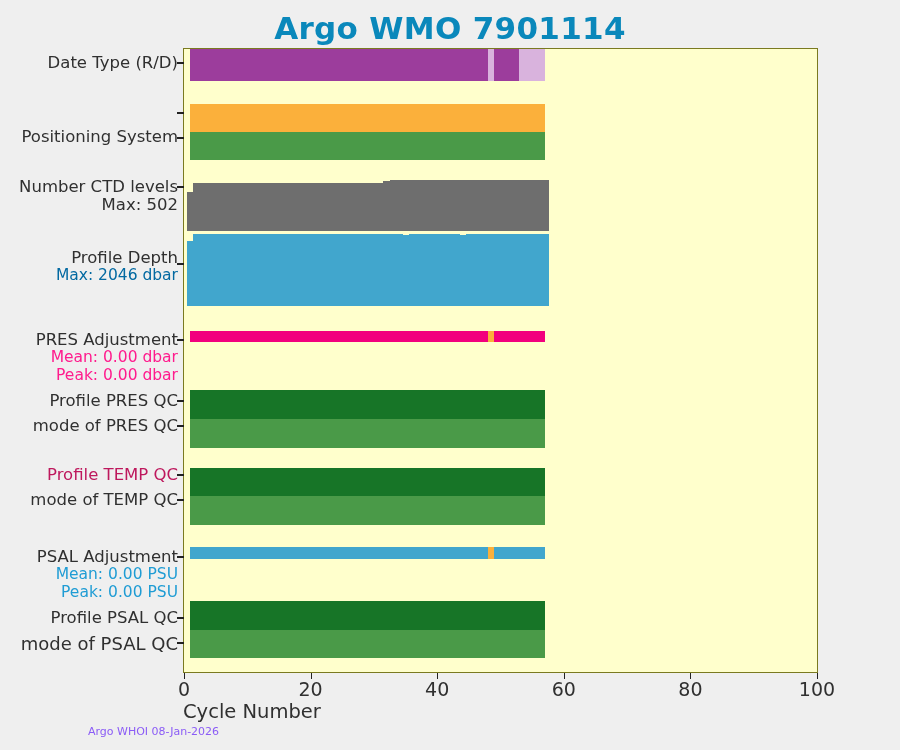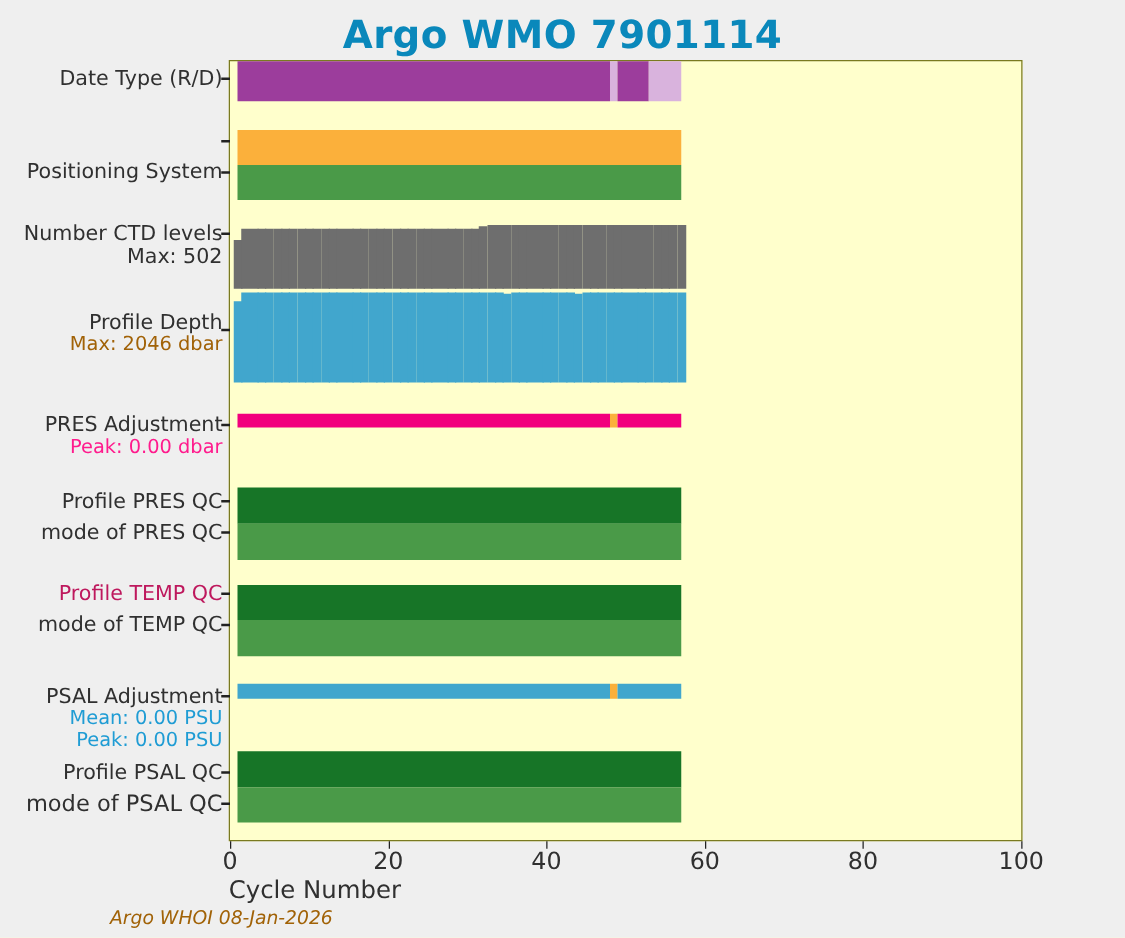--- a/index.html
+++ b/index.html
@@ -121,48 +121,48 @@
     top: 700px;
     width: 635px;
     text-align: left;
     font-size: 19.5px;
     color: #303030;
   }
   #footer-credit {
     position: absolute;
     left: 88px;
     top: 725px;
-    font-size: 15px;
-    color: #a16207;
+    font-size: 11px;
+    color: #8b5cf6;
     white-space: nowrap;
-    font-style: italic;
   }
 </style>
 </head>
 <body>
 
 <div id="chart-title">Argo WMO 7901114</div>
 
 <div id="y-labels">
     <div class="ylab-group" style="top: 6px;">
       <span class="ylab" style="color: rgb(48, 48, 48); font-size: 16.5px;">Date Type (R/D)</span>
     </div>
     <div class="ylab-group" style="top: 56px; margin-top: 24px;">
       <span class="ylab" style="color: rgb(48, 48, 48); font-size: 16.5px;">Positioning System</span>
     </div>
     <div class="ylab-group" style="top: 130px;">
       <span class="ylab" style="color: rgb(48, 48, 48); font-size: 16.5px;">Number CTD levels</span>
       <span class="ylab sub" style="color: rgb(48, 48, 48); font-size: 16.5px;">Max: 502</span>
     </div>
     <div class="ylab-group" style="top: 201px;">
       <span class="ylab" style="color: rgb(48, 48, 48); font-size: 16.5px;">Profile Depth</span>
-      <span class="ylab sub" style="color: #a16207; font-size: 15.5px;">Max: 2046 dbar</span>
+      <span class="ylab sub" style="color: #0369a1; font-size: 15.5px;">Max: 2046 dbar</span>
     </div>
     <div class="ylab-group" style="top: 283px;">
       <span class="ylab" style="color: rgb(48, 48, 48); font-size: 16.5px;">PRES Adjustment</span>
+      <span class="ylab sub" style="color: rgb(255, 27, 141); font-size: 15.5px;">Mean: 0.00 dbar</span>
       <span class="ylab sub" style="color: rgb(255, 27, 141); font-size: 15.5px;">Peak: 0.00 dbar</span>
     </div>
     <div class="ylab-group" style="top: 344px;">
       <span class="ylab" style="color: rgb(48, 48, 48); font-size: 16.5px;">Profile PRES QC</span>
     </div>
     <div class="ylab-group" style="top: 369px;">
       <span class="ylab" style="color: rgb(48, 48, 48); font-size: 16.5px;">mode of PRES QC</span>
     </div>
     <div class="ylab-group" style="top: 418px;">
       <span class="ylab" style="color: #be185d; font-size: 16.5px;">Profile TEMP QC</span>

